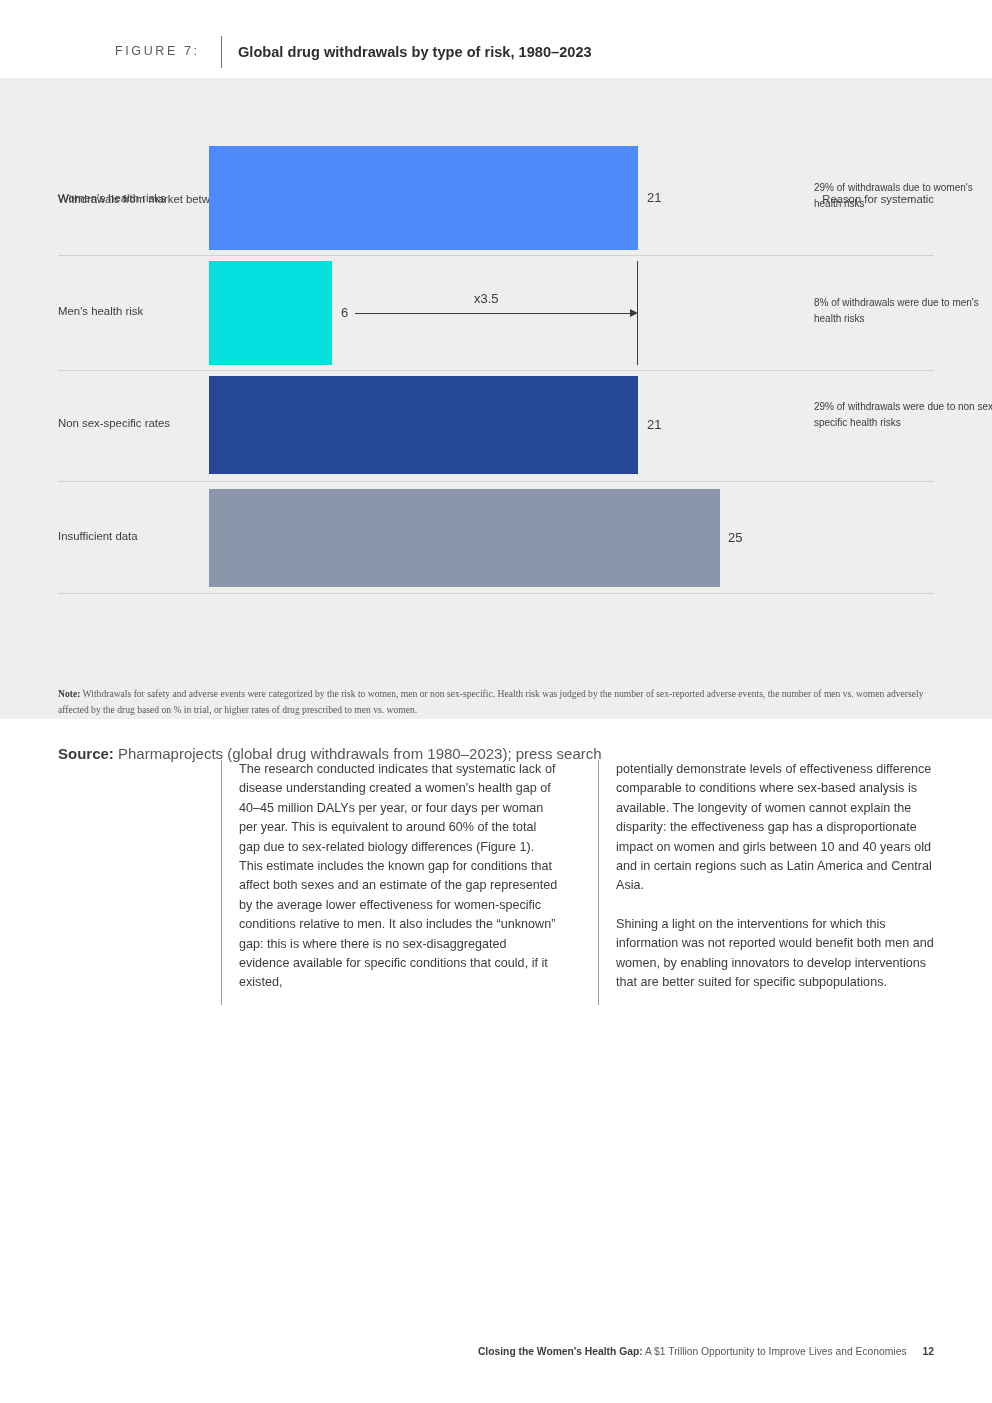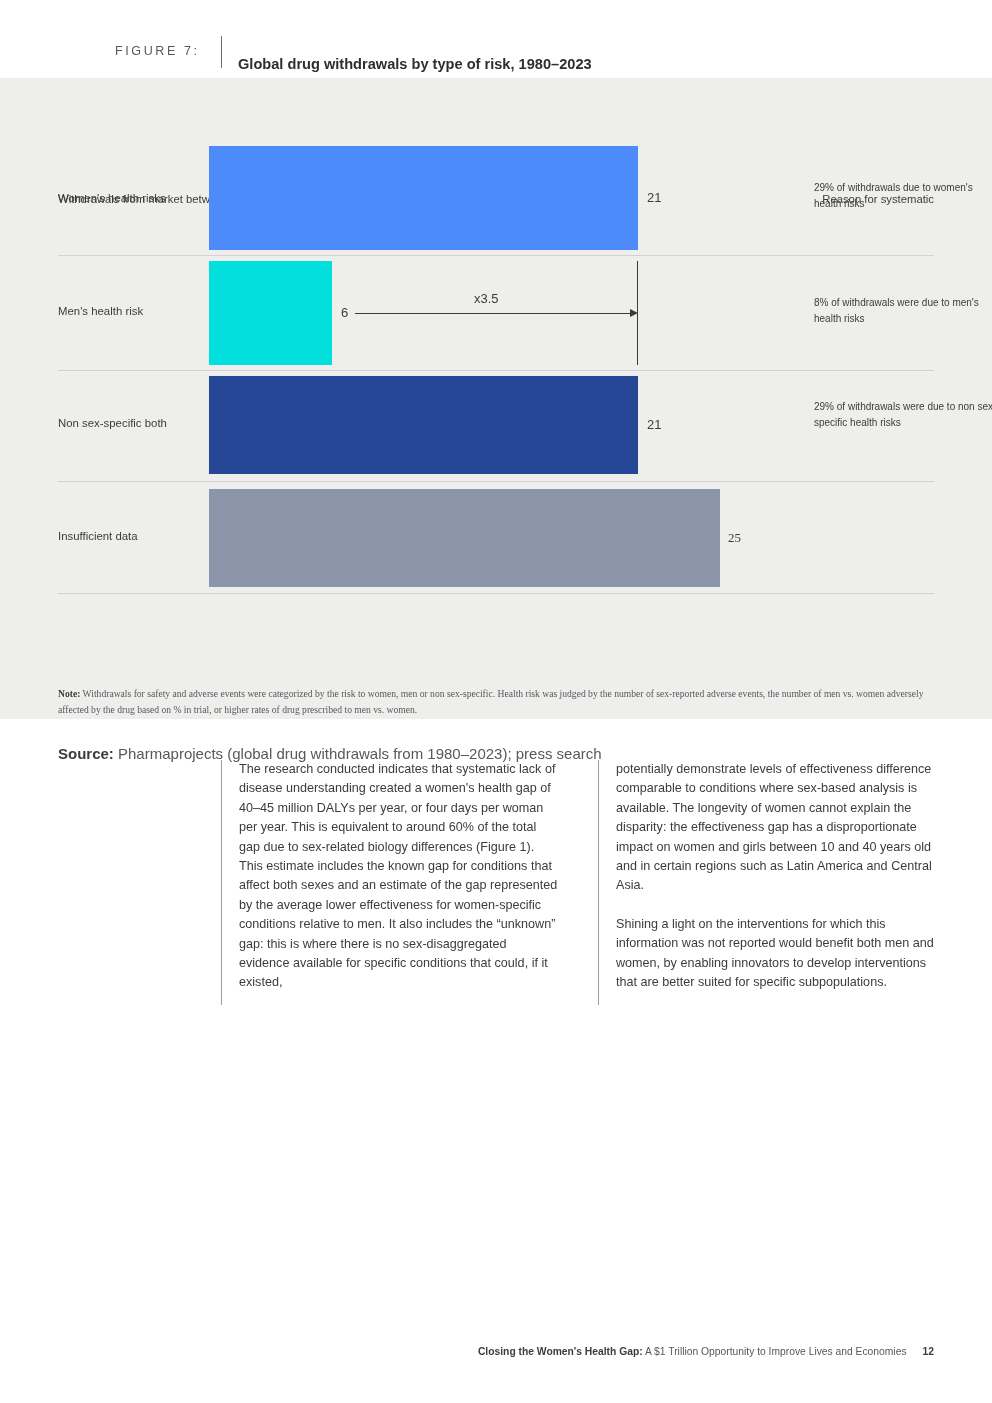--- a/index.html
+++ b/index.html
@@ -39,21 +39,20 @@
     width: 1px; height: 32px;
     background: #6d6d6d;
   }
   .fig-title {
     position: absolute;
     left: 238px; top: 44px;
     font-size: 14.6px;
     font-weight: 700;
     color: #2e2e2d;
     white-space: nowrap;
-    margin-top: 12px;
   }
 
   
   .chart-panel {
     position: absolute;
     left: 0; top: 78px;
     width: 992px;
     height: 641px;
     background: #eeeeec;
   }
@@ -228,31 +227,31 @@
       <div class="ref-line" style="left:579px; top:0; height:104px;"></div>
       <div class="arrow-line" style="left:297px; top:52px; width:276px;"></div>
       <div class="arrow-head" style="left:572px; top:47.5px;"></div>
       <div class="arrow-label" style="left:416px; top:30px;">x3.5</div>
 
       <div class="reason" style="top:25px;">8% of withdrawals were due to men's health risks</div>
     </div>
     <div class="row-sep" style="top:292px;"></div>
 
     <div class="row" style="top:298px; height:98px;">
-      <div class="cat-label" style="top:41px;">Non sex-specific both</div>
+      <div class="cat-label" style="top:41px;">Non sex-specific rates</div>
       <div class="bar" style="top:0; width:429px; height:98px; background:#254795;"></div>
       <div class="bar-value" style="left:589px; top:41px;">21</div>
       <div class="reason" style="top:14px;">29% of withdrawals were due to non sex-specific health risks</div>
     </div>
     <div class="row-sep" style="top:403px;"></div>
 
     <div class="row" style="top:411px; height:98px;">
       <div class="cat-label" style="top:41px;">Insufficient data</div>
       <div class="bar" style="top:0; width:511px; height:98px; background:#8b96ab;"></div>
-      <div class="bar-value" style="left:670px; top:41px;font-family:Liberation Serif, serif;">25</div>
+      <div class="bar-value" style="left:670px; top:41px;">25</div>
     </div>
     <div class="row-sep" style="top:515px;"></div>
   </div>
 
   <div class="note"><b>Note:</b><span> Withdrawals for safety and adverse events were categorized by the risk to women, men or non sex-specific. Health risk was judged by the number of sex-reported adverse events, the number of men vs. women adversely affected by the drug based on % in trial, or higher rates of drug prescribed to men vs. women.</span></div>
 
   <div class="source"><b>Source:</b><span> Pharmaprojects (global drug withdrawals from 1980–2023); press search</span></div>
 </div>
 
 <div class="body-wrap">

